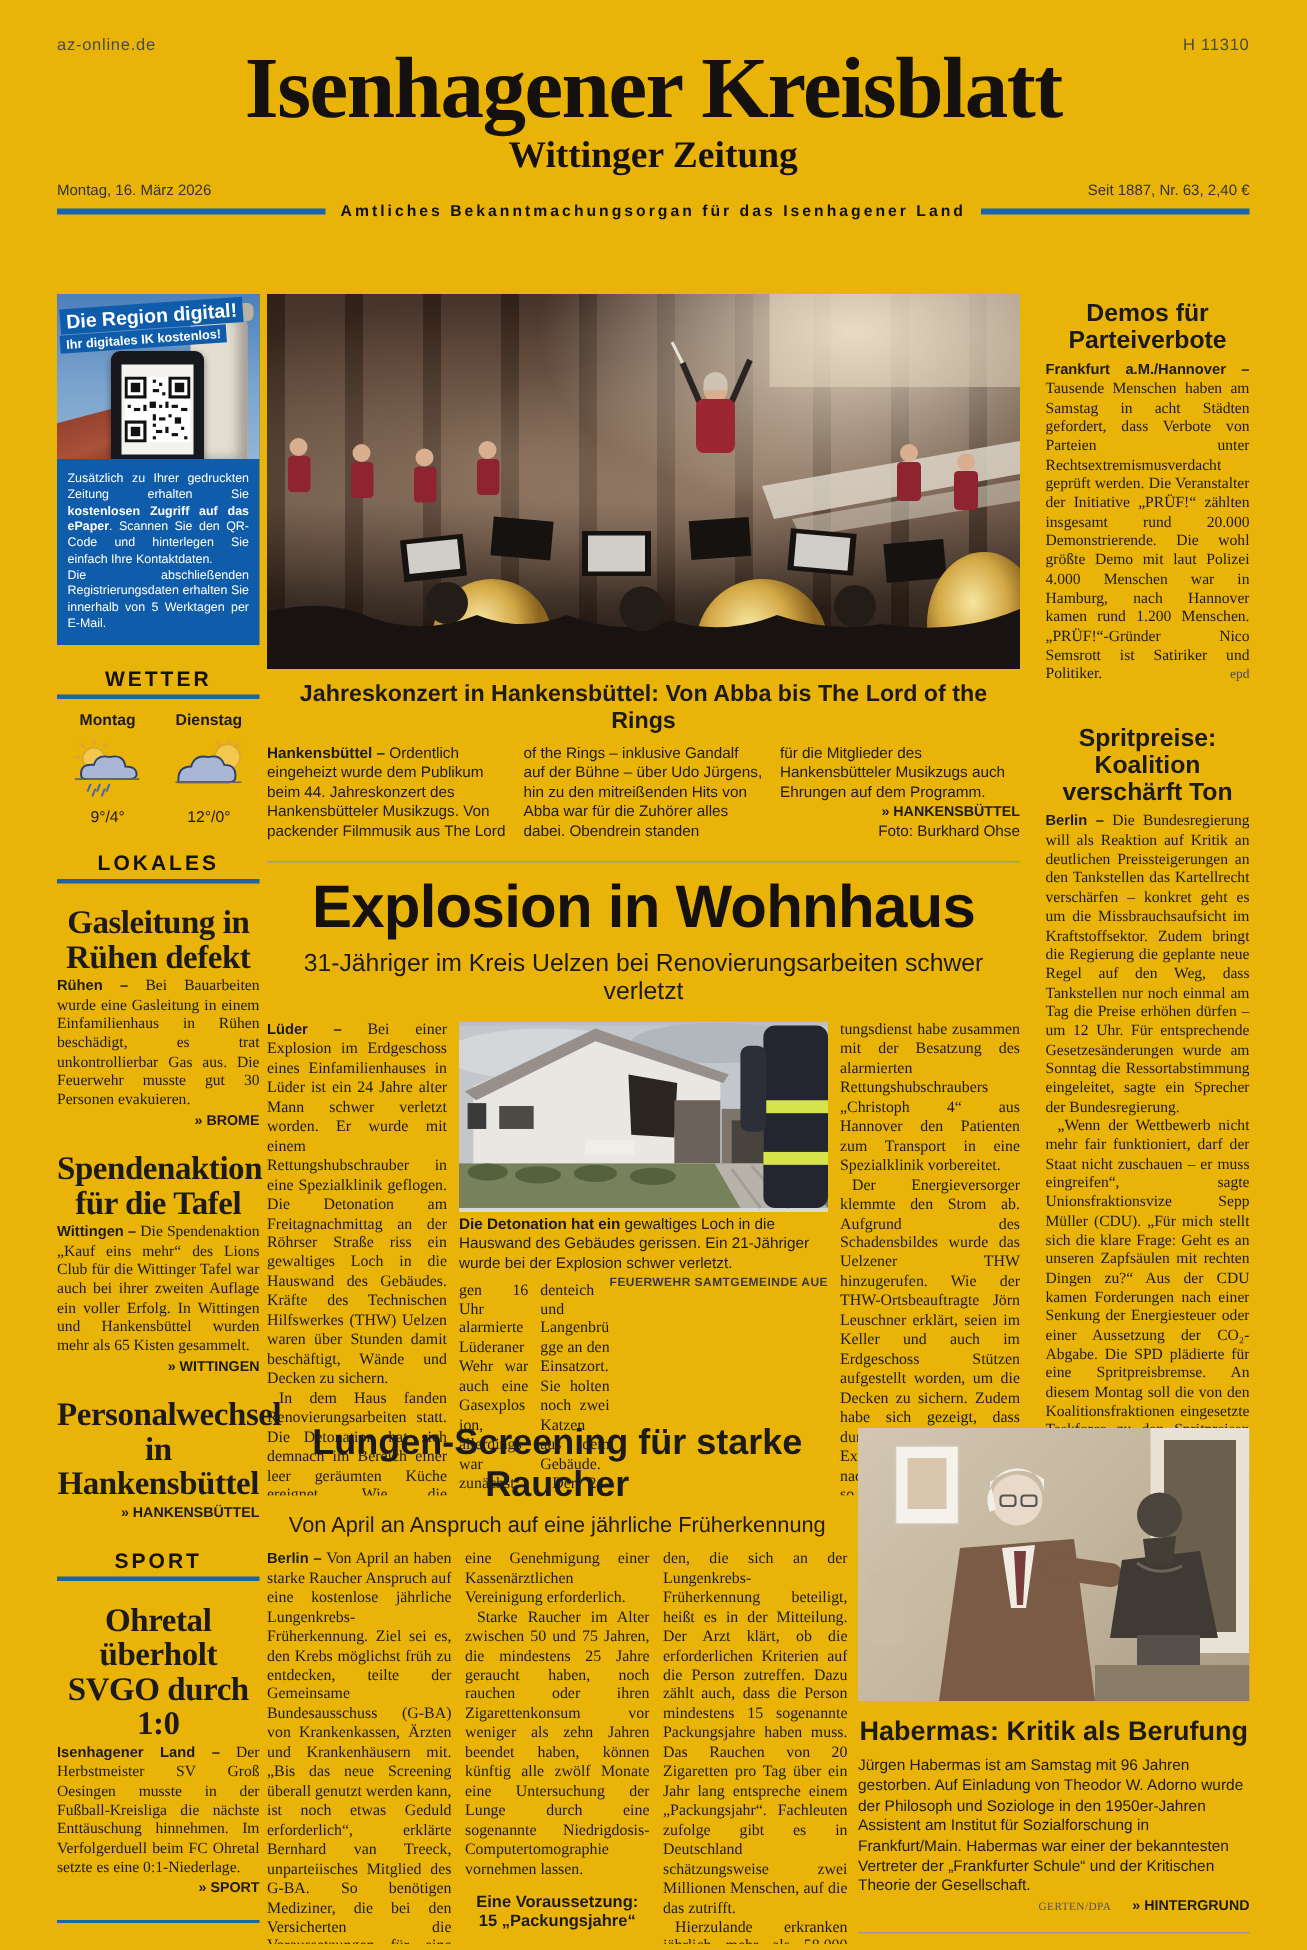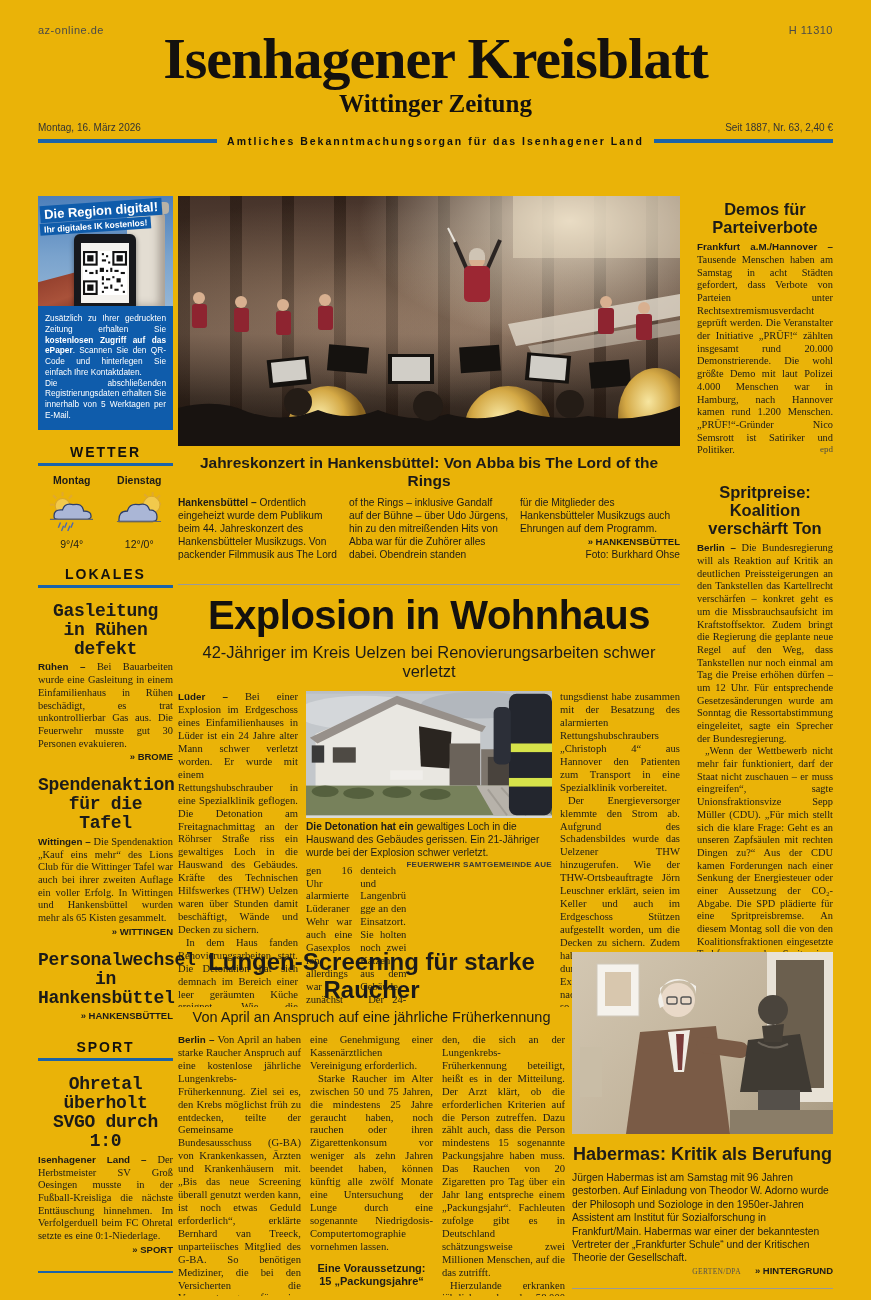--- a/index.html
+++ b/index.html
@@ -53,21 +53,21 @@
              border-bottom:3px solid #1c63a8; padding-bottom:3px; }
   .weather { margin-top:14px; }
   .weather-days { display:flex; justify-content:space-around; margin-top:8px; }
   .wday { text-align:center; font-family:"Liberation Sans",sans-serif; }
   .wday-name { font-weight:bold; font-size:10.5px; }
   .wday svg { margin-top:4px; }
   .wday-temp { font-size:10.5px; margin-top:2px; }
 
   .lokales { margin-top:16px; }
   .side-art { margin-top:14px; }
-  .side-art h3 { font-family:Liberation Mono, monospace; font-weight:bold; font-size:18px;
+  .side-art h3 { font-family:Liberation Serif, serif; font-weight:bold; font-size:22px;
                  line-height:1.05; text-align:center; letter-spacing:-.3px; margin-bottom:3px; }
   .side-body { font-size:10.4px; line-height:1.22; text-align:justify; hyphens:auto; overflow-wrap:break-word; }
   .dateline { font-family:"Liberation Sans",sans-serif; font-weight:bold; font-size:9.8px; }
   .side-link { font-family:"Liberation Sans",sans-serif; font-weight:bold; font-size:9.5px;
                text-align:right; margin-top:1px; }
   .sportsec { margin-top:18px; }
 
   .contact { border-top:2px solid #1c63a8; margin-top:16px; padding-top:10px; text-align:center;
              font-family:"Liberation Sans",sans-serif; }
 
@@ -77,21 +77,21 @@
       background:
         radial-gradient(ellipse at 78% 10%, rgba(255,243,219,.85), rgba(255,243,219,0) 38%),
         radial-gradient(ellipse at 30% 45%, rgba(203,170,140,.30), rgba(0,0,0,0) 55%),
         radial-gradient(ellipse at 62% 50%, rgba(214,186,158,.28), rgba(0,0,0,0) 50%),
         repeating-linear-gradient(90deg, rgba(25,14,8,.5) 0 12px, rgba(25,14,8,0) 12px 52px),
         linear-gradient(180deg,#46332a 0%,#5d483a 30%,#6e5849 55%,#3c2f26 80%,#241b15 100%); }
   .lead-photo svg { position:absolute; inset:0; }
 
   .cap-title { font-family:"Liberation Sans",sans-serif; font-weight:bold; font-size:15.5px;
                text-align:center; margin-top:8px; }
-  .cap-cols { display:flex; gap:11px; margin-top:6px; padding-bottom:23px; border-bottom:1px solid #9a9a9a; }
+  .cap-cols { display:flex; gap:11px; margin-top:6px; padding-bottom:13px; border-bottom:1px solid #9a9a9a; }
   .cap-col { flex:1; font-family:"Liberation Sans",sans-serif; font-size:10.2px; line-height:1.28; }
   .cap-col .dateline { font-size:10.2px; }
   .cap-right { text-align:right; font-family:"Liberation Sans",sans-serif; font-size:10.2px; }
   .cap-right b { font-size:9.5px; }
 
   .exp-h2 { font-family:"Liberation Sans",sans-serif; font-weight:bold; font-size:40px;
             text-align:center; letter-spacing:-.5px; margin-top:8px; color:#14110e; }
   .exp-h3 { font-family:"Liberation Sans",sans-serif; font-size:16.5px; text-align:center; margin:5px 0 10px; }
   .exp-body { display:flex; gap:8px; height:316px; overflow:hidden; }
   .ncol { font-size:10.6px; line-height:1.22; text-align:justify; hyphens:auto; overflow-wrap:break-word; overflow:hidden; }
@@ -378,21 +378,21 @@
       <div class="cap-col">of the Rings – inklusive Gandalf auf der Bühne – über Udo Jürgens, hin zu den mitreißenden Hits von Abba war für die Zuhörer alles dabei. Obendrein standen</div>
       <div class="cap-col">
         <span>für die Mitglieder des Hankensbütteler Musikzugs auch Ehrungen auf dem Programm.</span>
         <div class="cap-right"><b>» HANKENSBÜTTEL</b></div>
         <div class="cap-right">Foto: Burkhard Ohse</div>
       </div>
     </div>
 
     <article>
       <h2 class="exp-h2">Explosion in Wohnhaus</h2>
-      <div class="exp-h3">42-Jähriger im Kreis Uelzen bei Renovierungsarbeiten schwer verletzt</div>
+      <div class="exp-h3">31-Jähriger im Kreis Uelzen bei Renovierungsarbeiten schwer verletzt</div>
       <div class="exp-body">
         <div class="ncol exp-c1">
           <p><span class="dateline">Lüder –</span><span> Bei einer Explosion im Erdgeschoss eines Einfamilienhauses in Lüder ist ein 24 Jahre alter Mann schwer verletzt worden. Er wurde mit einem Rettungshubschrauber in eine Spezialklinik geflogen. Die Detonation am Freitagnachmittag an der Röhrser Straße riss ein gewaltiges Loch in die Hauswand des Gebäudes. Kräfte des Technischen Hilfswerkes (THW) Uelzen waren über Stunden damit beschäftigt, Wände und Decken zu sichern.</span></p>
           <p>In dem Haus fanden Renovierungsarbeiten statt. Die Detonation hat sich demnach im Bereich einer leer geräumten Küche ereignet. Wie die Sprecherin der Feuerwehr der Samtgemeinde Aue, Annkathrin Zettelmaier, erklärt, sei eine Gasflasche mit einem Füllgewicht von 5 Kilogramm sichergestellt worden, die im Zusammenhang mit der Explosion stehen soll.</p>
 
         </div>
         <div class="exp-mid">
           <div class="exp-photo">
             <svg width="246" height="127" viewBox="0 0 257 127">
               <rect x="0" y="0" width="257" height="127" fill="#c3c7cb"></rect>

